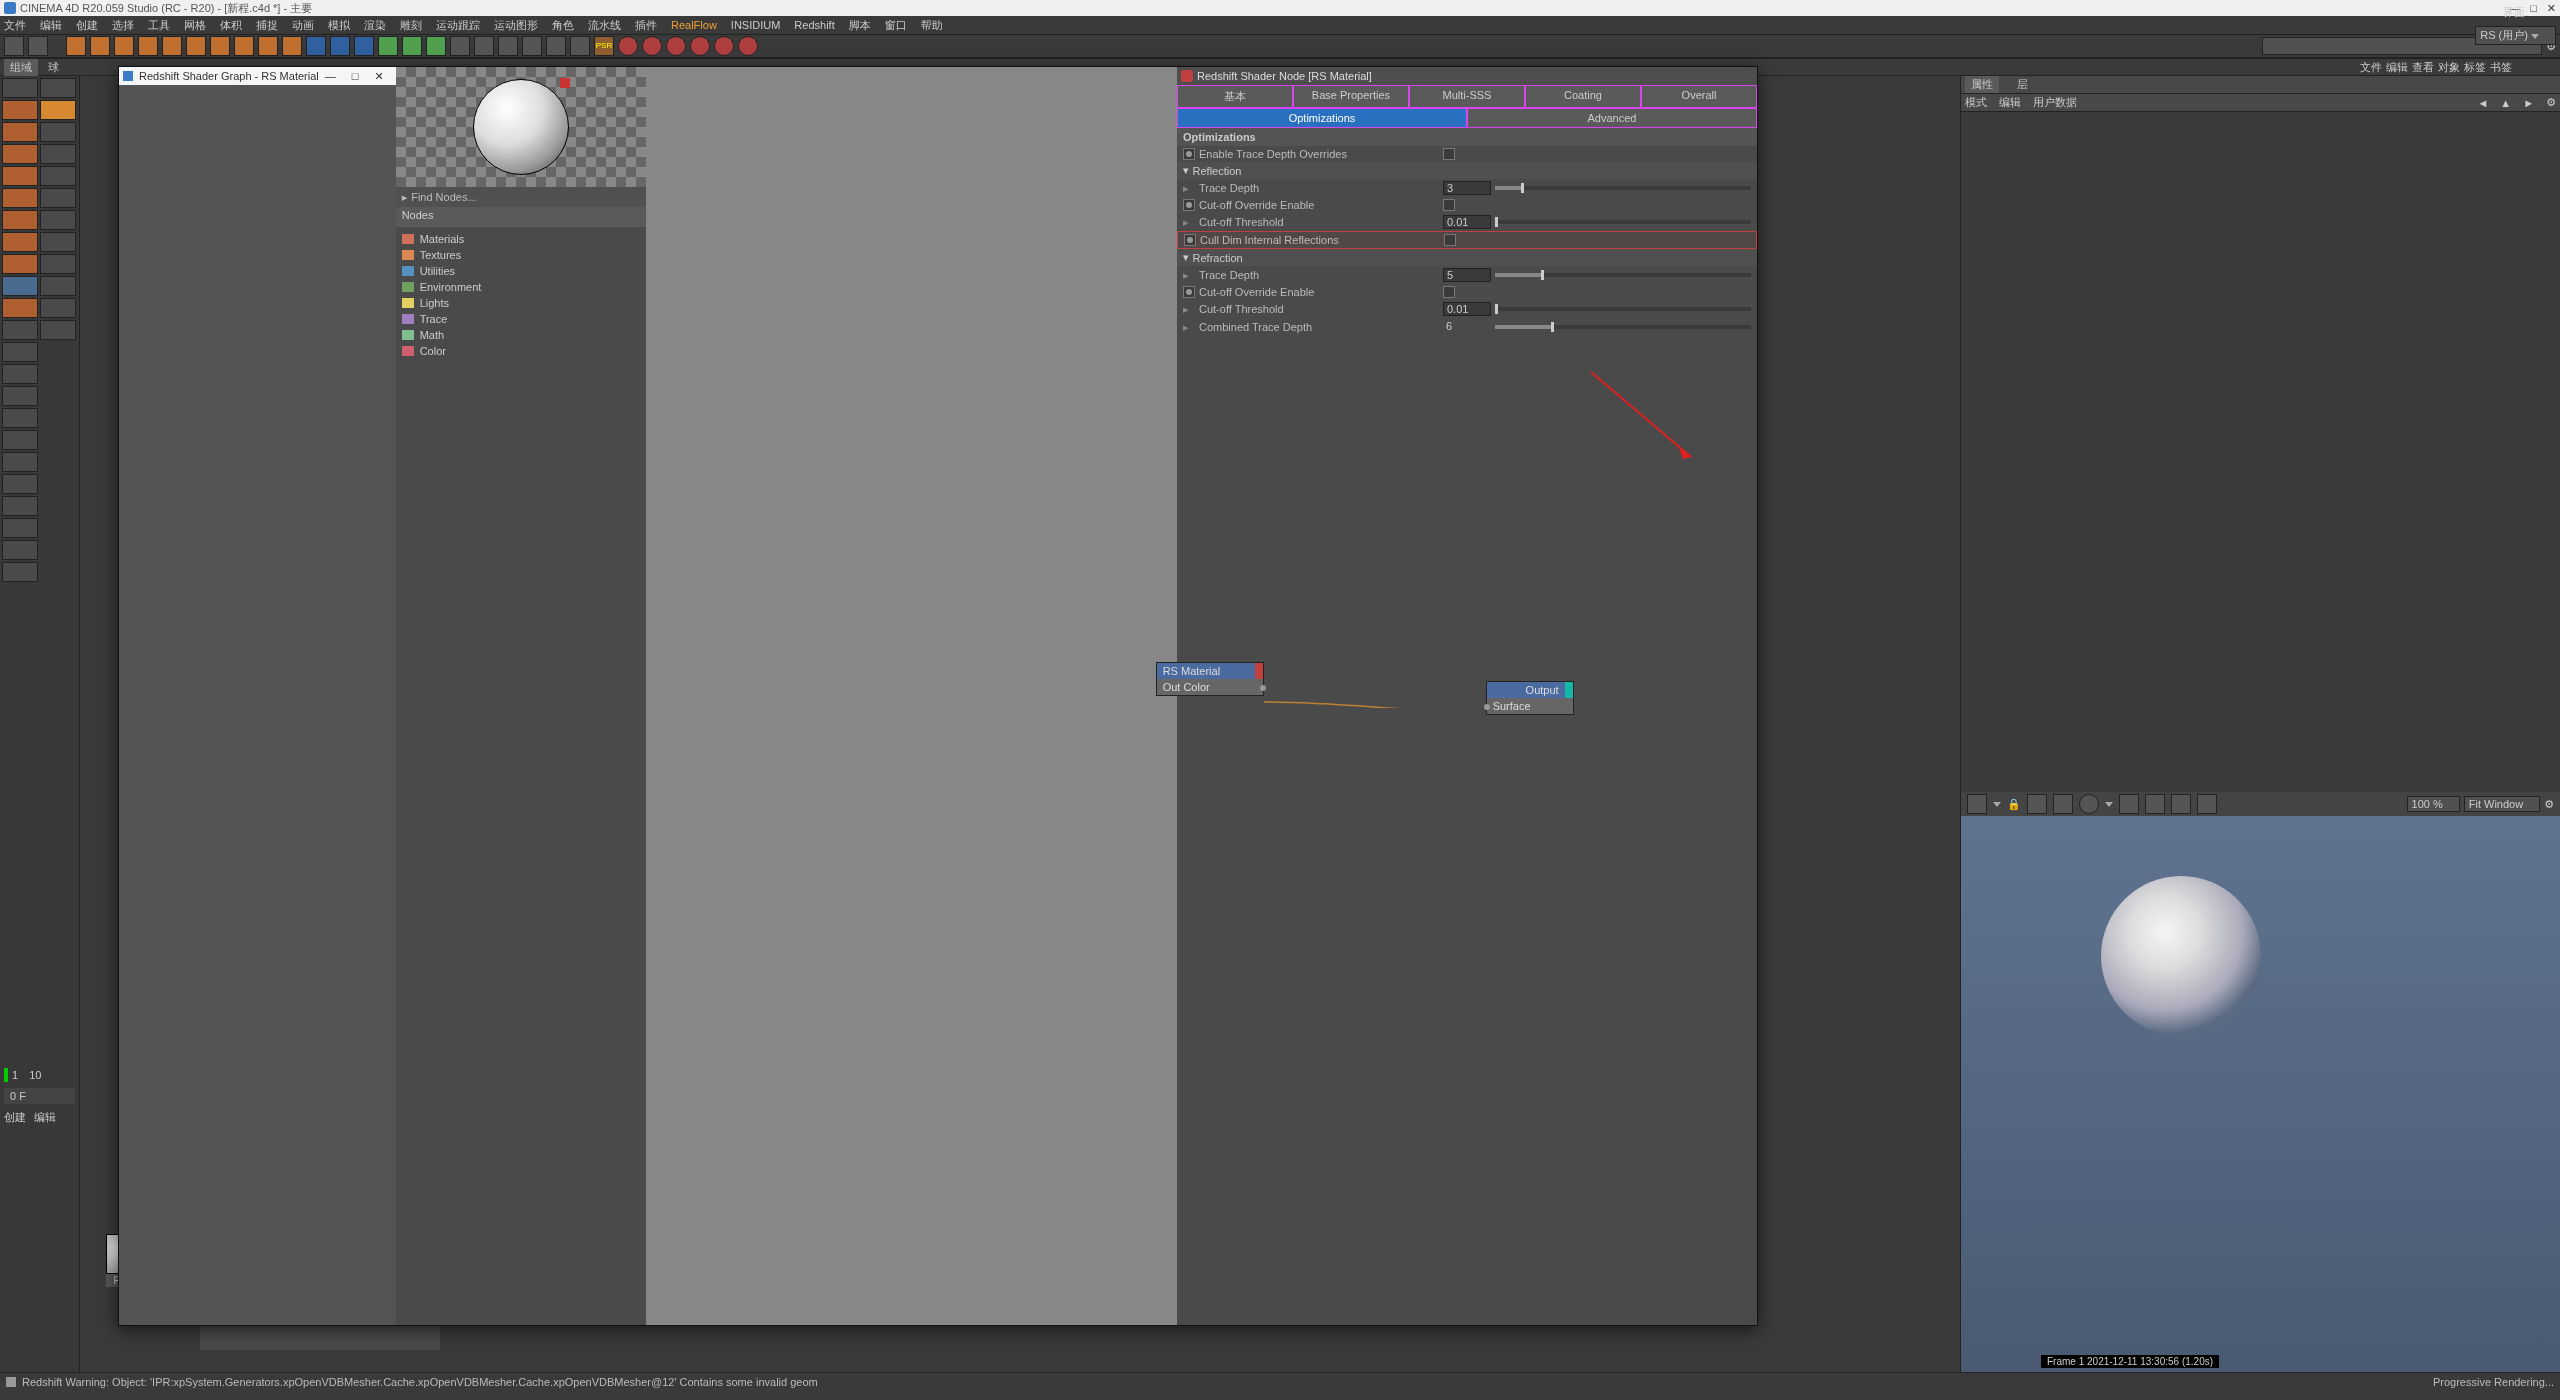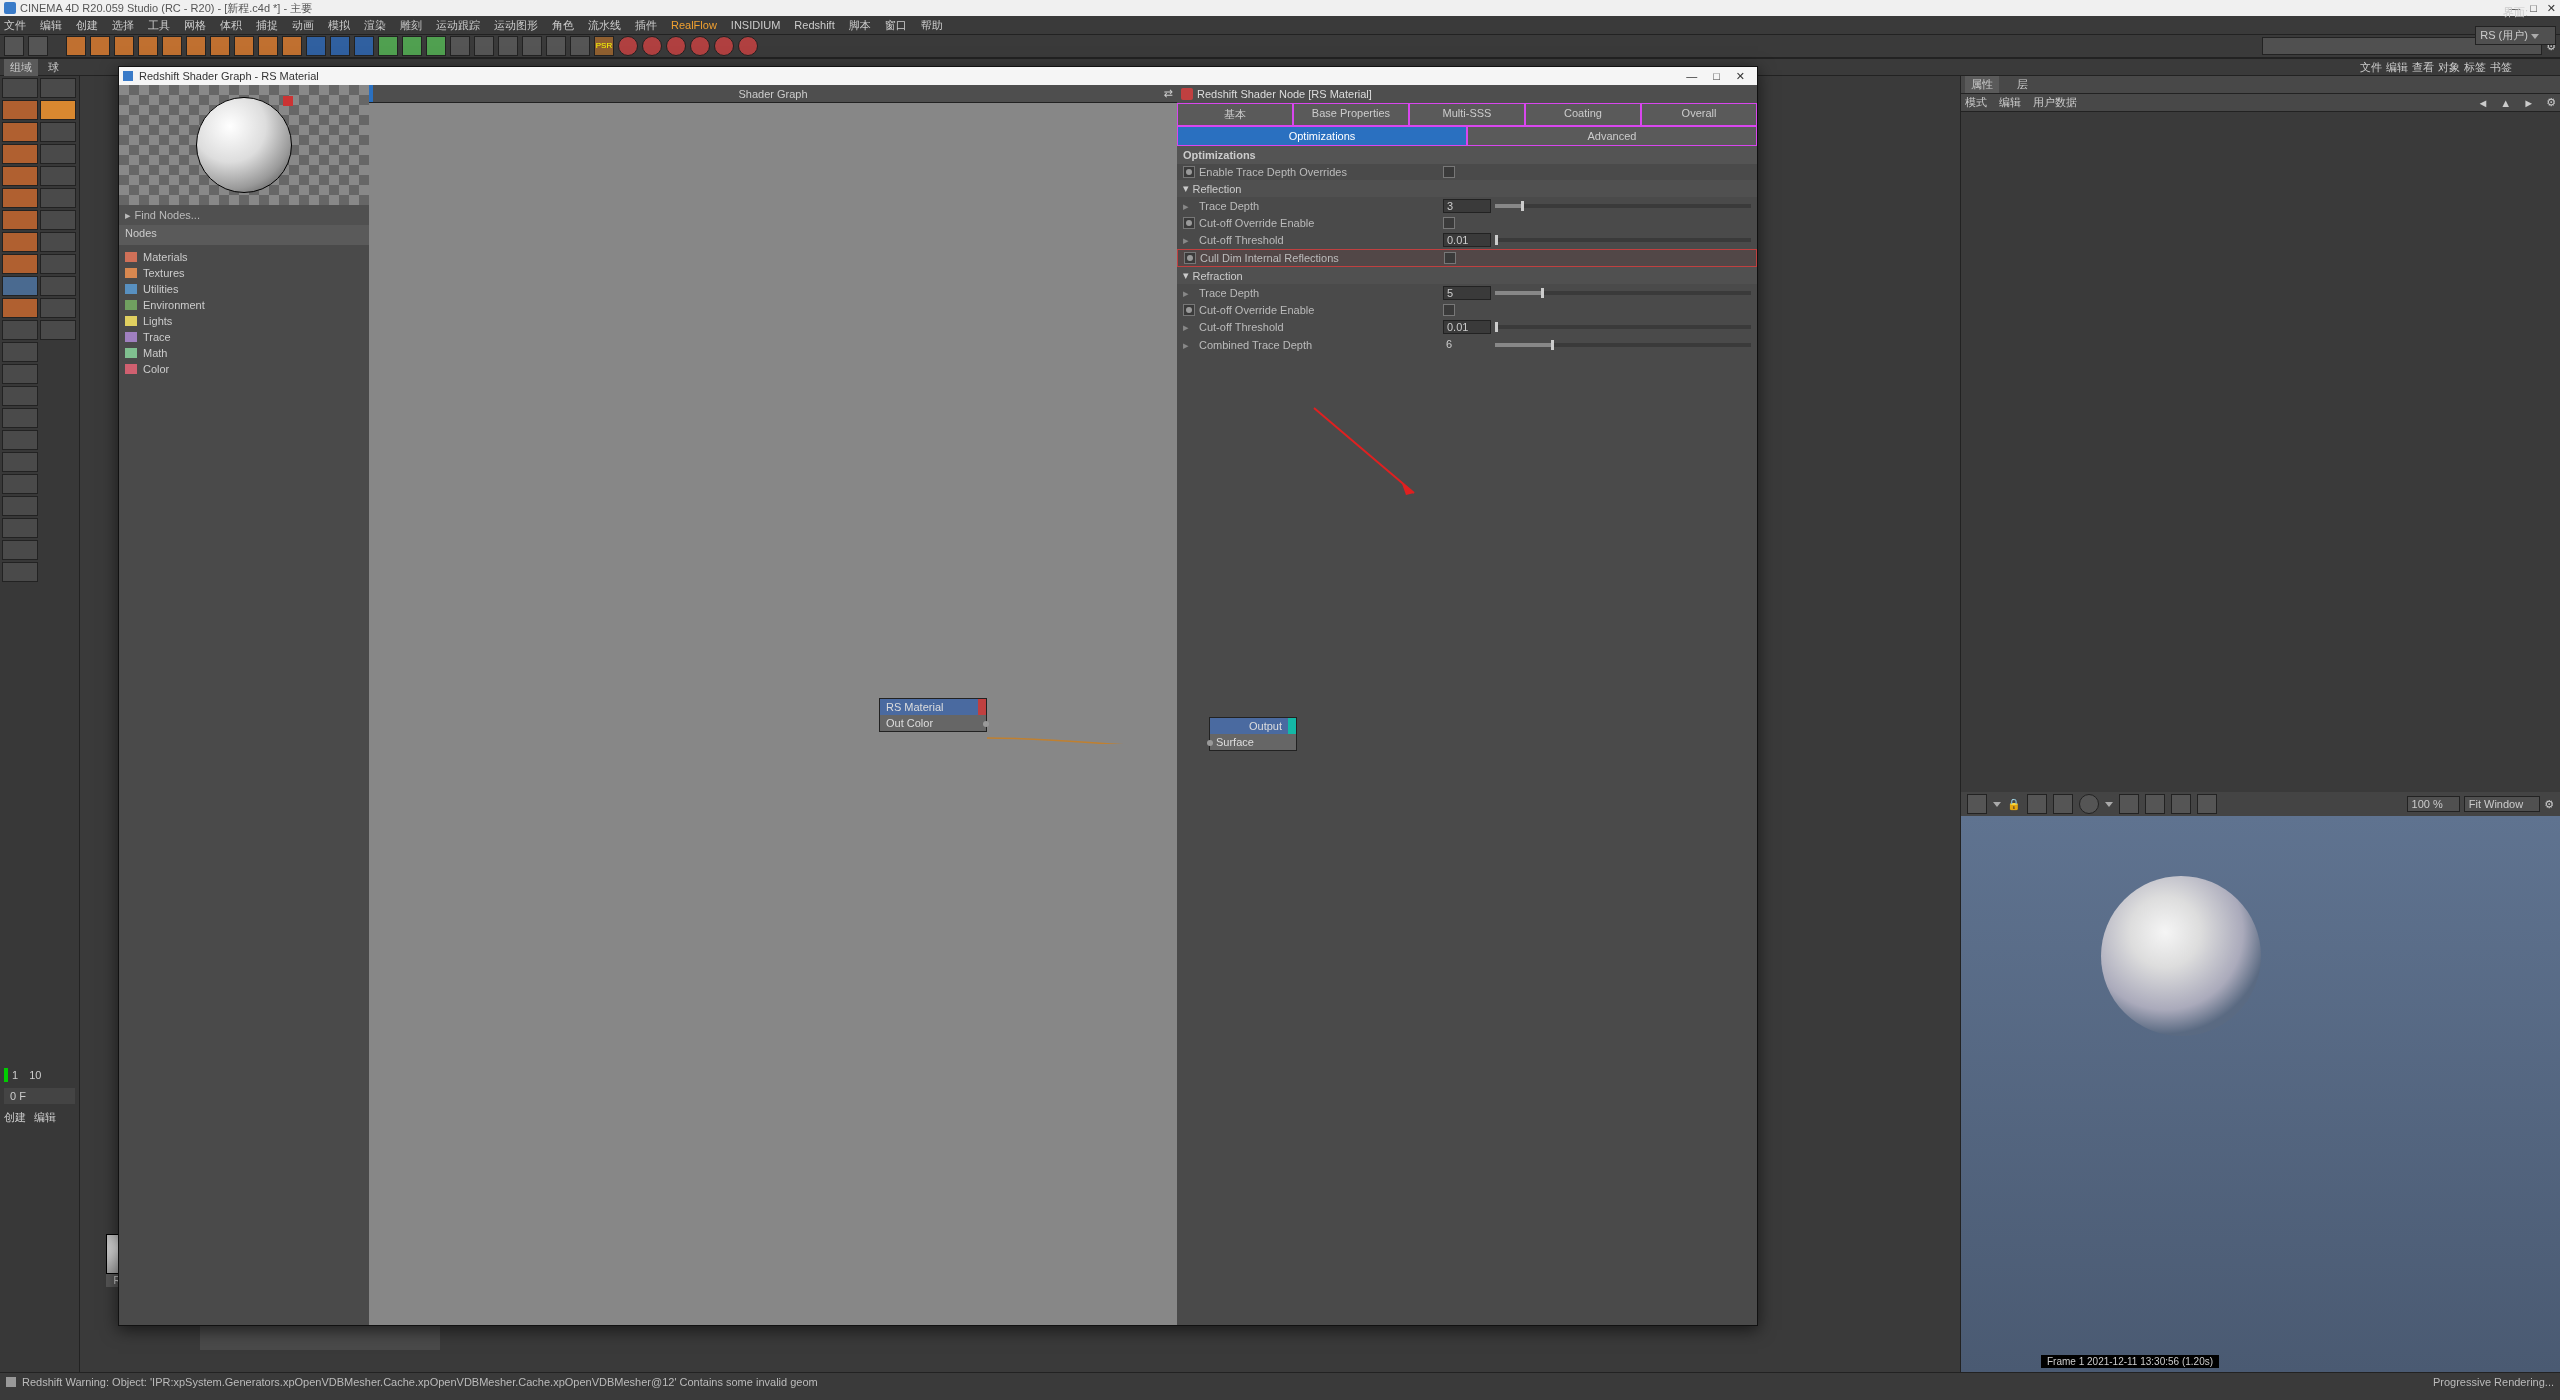--- a/index.html
+++ b/index.html
@@ -32,21 +32,21 @@
 .rightcol { width:600px; background:#383838; border-left:1px solid #222; display:flex; flex-direction:column; }
 .attrpanel { flex:0 0 680px; background:#3a3a3a; }
 .renderview { flex:1; background:#3a3a3a; position:relative; }
 .rv-toolbar { height:24px; background:#444; display:flex; align-items:center; padding:0 6px; gap:6px; }
 .rv-canvas { position:absolute; left:0; top:24px; right:0; bottom:0; background:#5a6a82 linear-gradient(180deg,#5f7390,#4a5a72); }
 .sphere { position:absolute; left:140px; top:60px; width:160px; height:160px; border-radius:50%; background:radial-gradient(circle at 40% 35%, #f5f5f5 0%, #ddd 25%, #aab 55%, #5a6a82 72%); }
 .rv-info { position:absolute; bottom:4px; left:80px; background:#000; color:#ccc; font-size:10px; padding:1px 6px;margin-top:9px; }
 .statusbar { height:18px; background:#3a3a3a; display:flex; align-items:center; padding:0 6px; color:#bbb; border-top:1px solid #222; }
 .statusbar .sep { margin-left:auto; }
 
-.dialog { position:absolute; left:118px; top:66px; width:1640px; height:1260px; background:#545454; border:1px solid #111; box-shadow:0 4px 16px rgba(0,0,0,.6); display:flex; flex-direction:column; }
+.dialog { position:absolute; left:118px; top:66px; width:1640px; height:1260px; background:#545454; border:1px solid #111; box-shadow:0 4px 16px rgba(0,0,0,.6); display:flex; flex-direction:row; }
 .dlg-title { height:18px; background:#f5f5f5; color:#333; display:flex; align-items:center; padding:0 4px; gap:6px; }
 .dlg-title .wc { margin-left:auto; display:flex; gap:16px; padding-right:8px; }
 .dlg-menu { height:20px; background:#545454; display:flex; align-items:center; padding:0 6px; gap:16px; color:#ddd; }
 .dlg-body { flex:1; display:flex; }
 .dlg-left { width:250px; background:#4a4a4a; display:flex; flex-direction:column; }
 .preview { height:120px; background:repeating-conic-gradient(#888 0 25%,#666 0 50%) 0/20px 20px; display:flex; align-items:center; justify-content:center; }
 .preview .ball { width:96px; height:96px; border-radius:50%; background:radial-gradient(circle at 35% 30%, #fff, #ddd 40%, #999 70%, #333 100%); border:1px solid #000; position:relative; }
 .preview .ball::before{content:"";position:absolute;right:-2px;top:-2px;width:10px;height:10px;background:#c33;}
 .find { height:20px; background:#505050; display:flex; align-items:center; padding:0 6px; gap:4px; color:#bbb; }
 .find .txt { flex:1; }
@@ -408,24 +408,20 @@
             <span>Math</span>
           </div>
           <div class="item">
             <span class="sw" style="background:#d06070"></span>
             <span>Color</span>
           </div>
         </div>
     </div>
 
     <div class="graphcol">
-      <div class="graphhdr">
-        <span>Shader Graph</span>
-        <span style="position:absolute;right:4px;">⇄</span>
-      </div>
       <div class="graph">
         <div class="node nodeA">
           <div class="hdr">RS Material</div>
           <div class="port"><span>Out Color</span><span class="dot"></span></div>
         </div>
         <div class="node nodeB">
           <div class="hdr">Output</div>
           <div class="port"><span class="dot"></span><span>Surface</span></div>
         </div>
         <svg class="wire">

